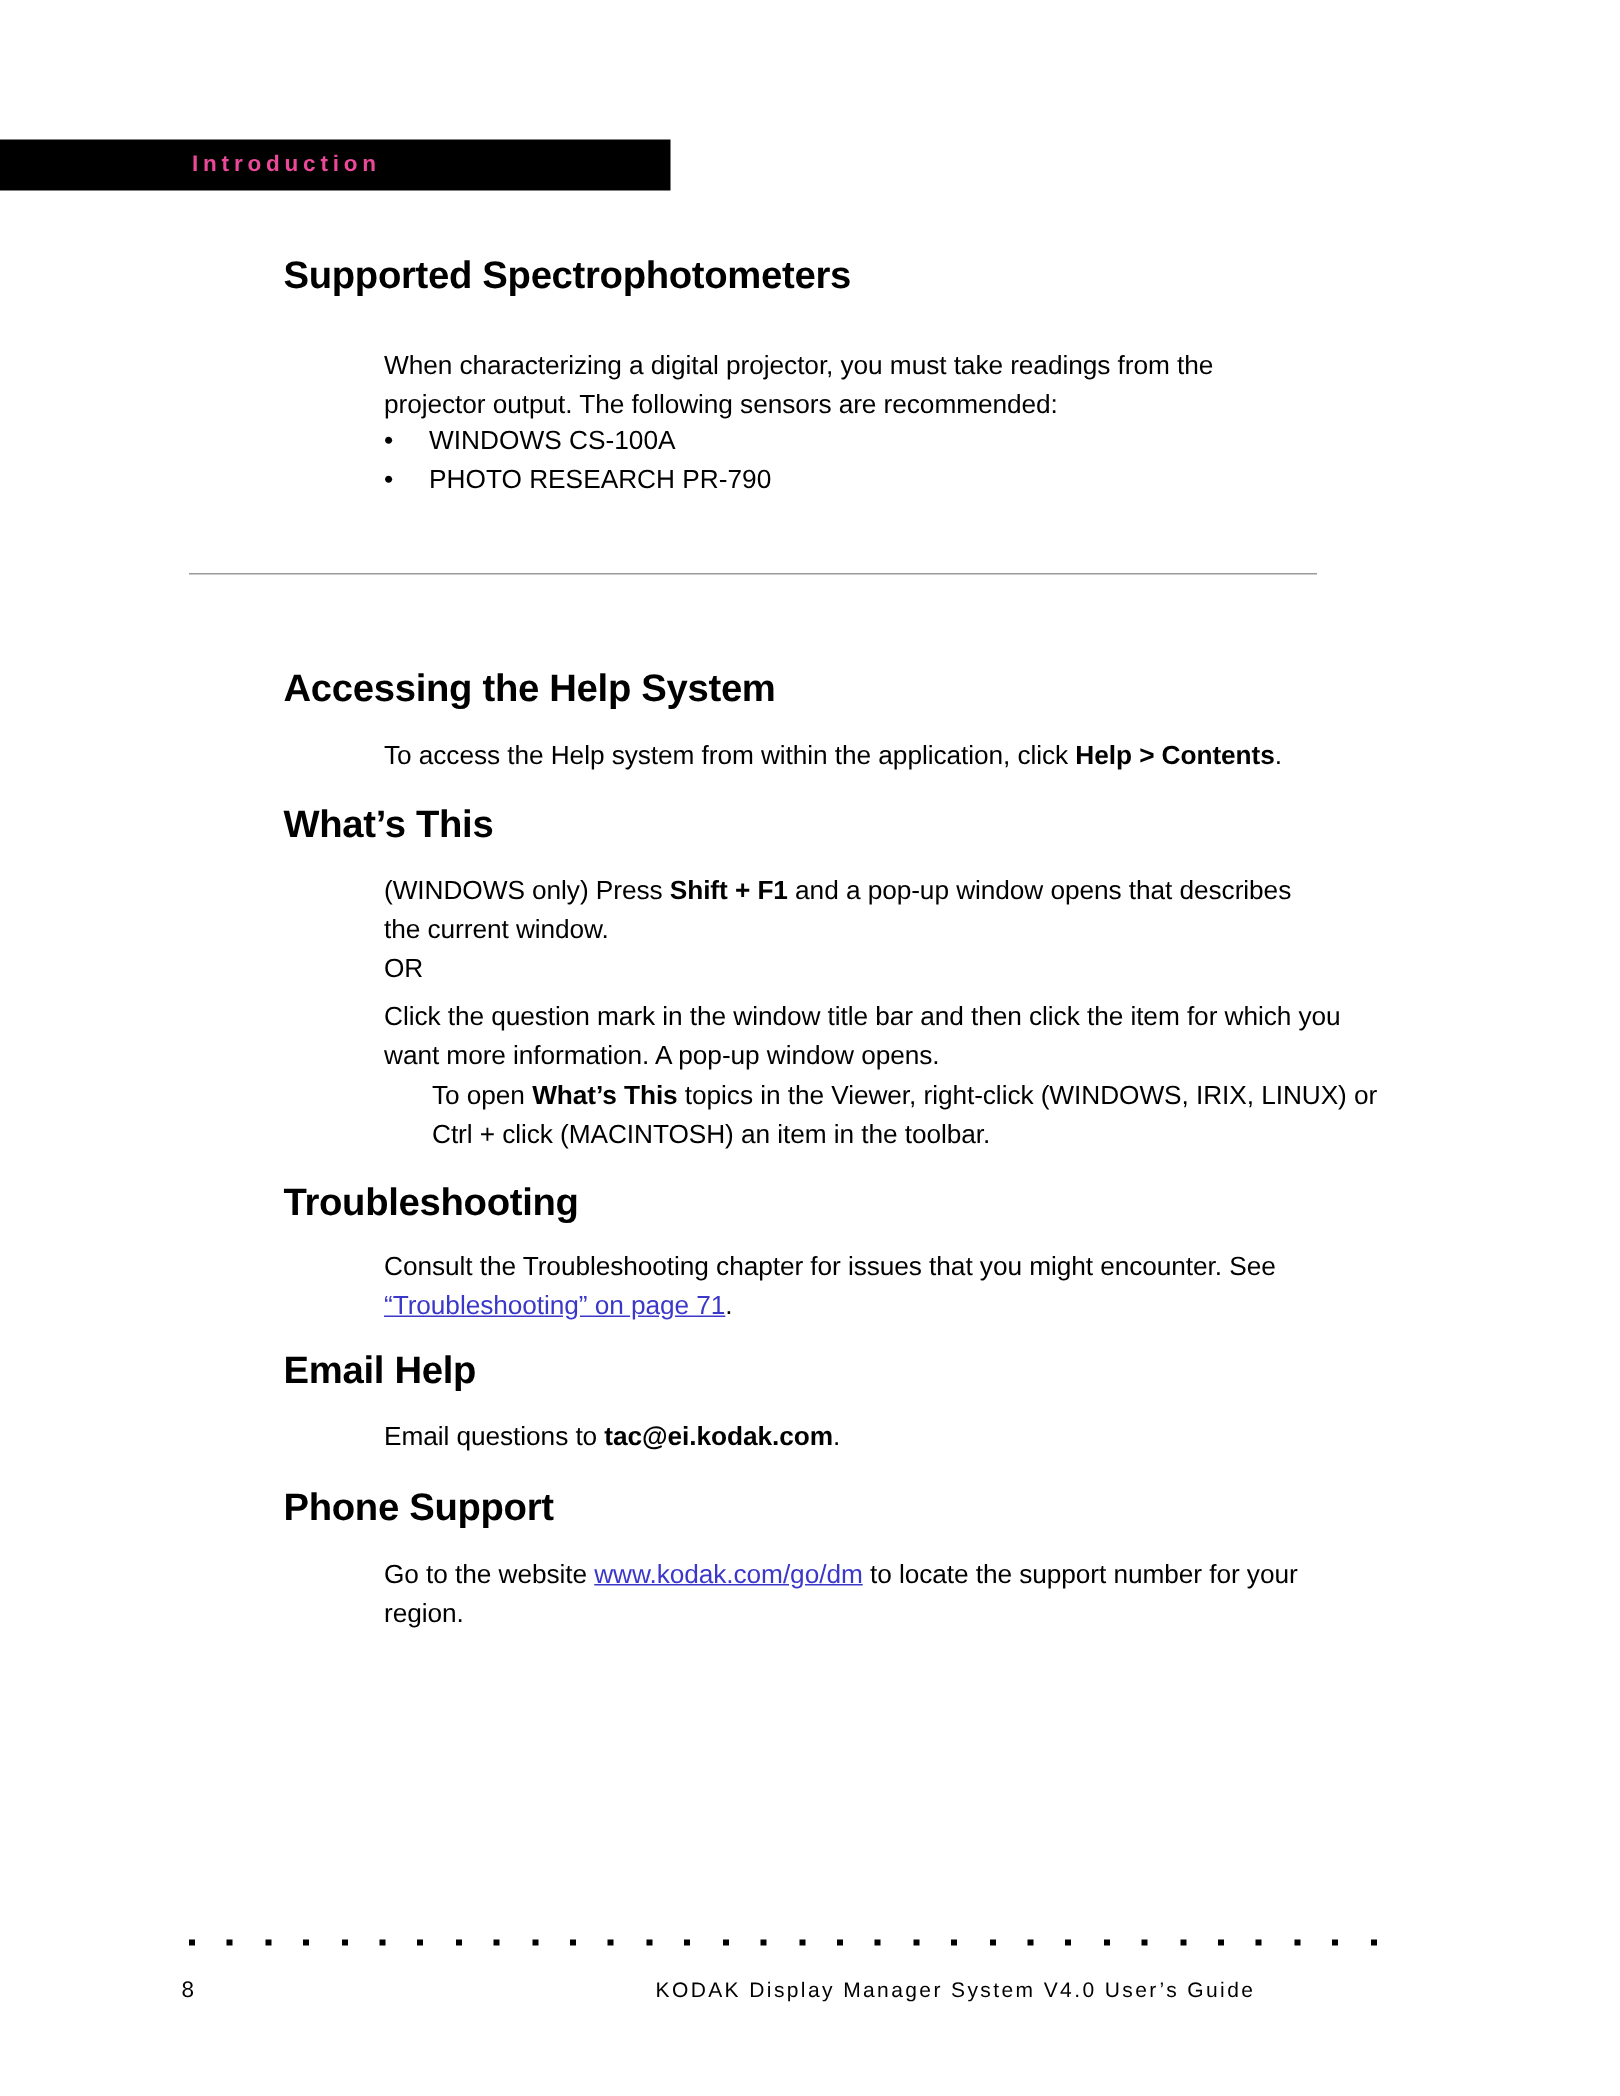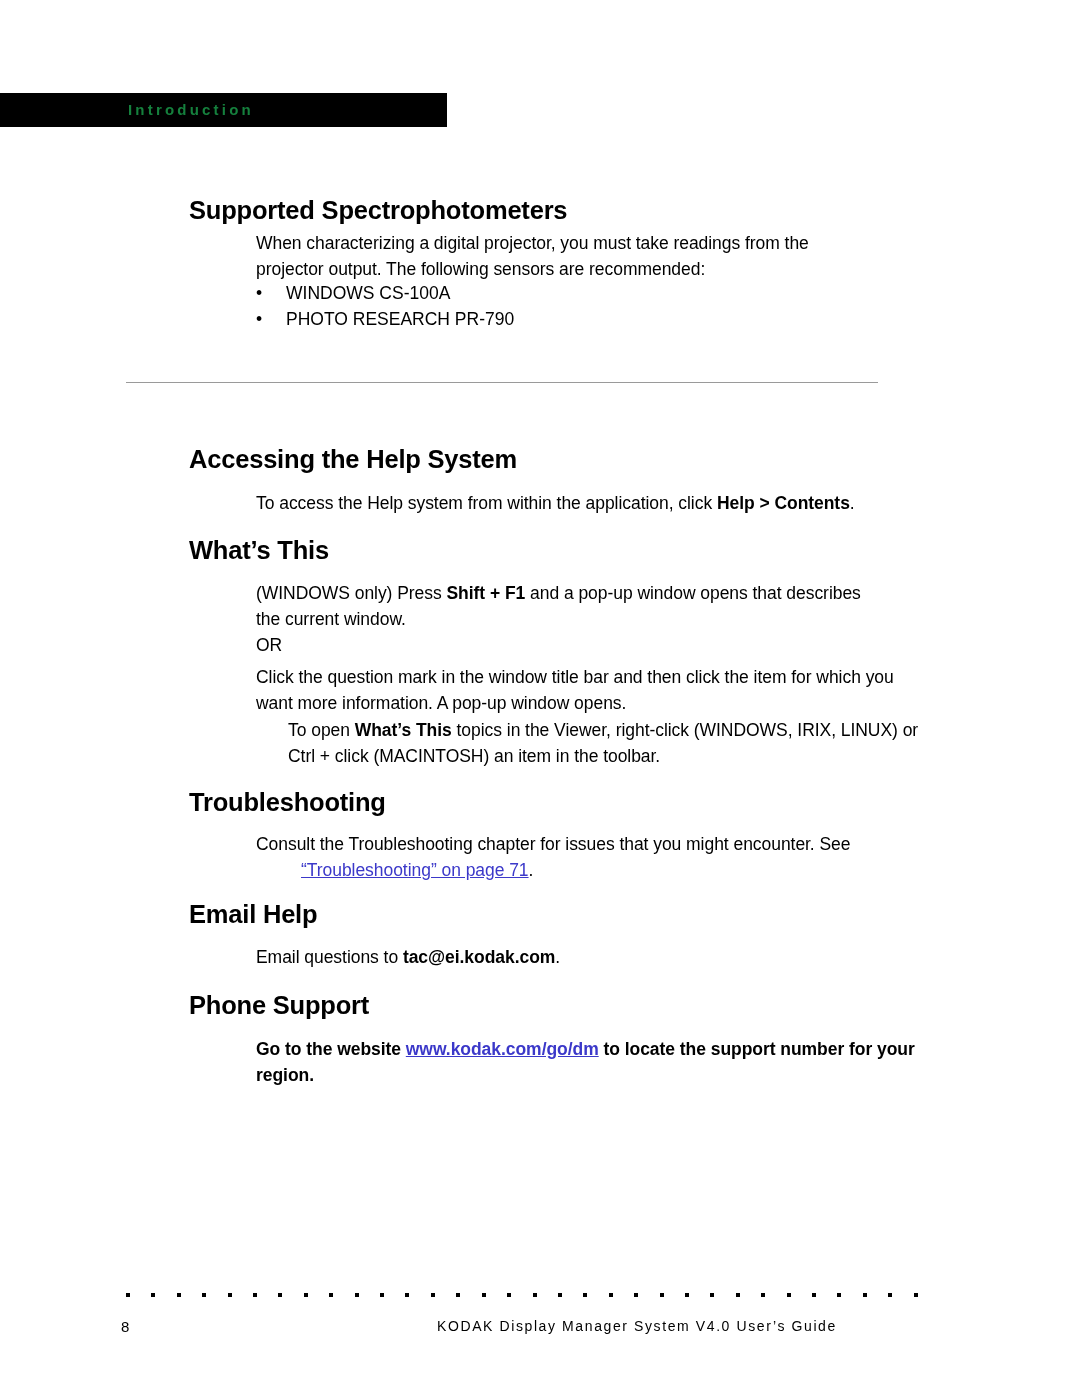--- a/index.html
+++ b/index.html
@@ -24,21 +24,21 @@
     width: 447px;
     height: 34px;
     background: #000000;
   }
   .header-bar-label {
     position: absolute;
     left: 128px;
     top: 101px;
     font-size: 15px;
     font-weight: bold;
-    color: #15803d;
+    color: #ec4899;
     letter-spacing: 3.2px;
   }
 
   .h2 {
     position: absolute;
     left: 189px;
     font-size: 25.5px;
     font-weight: bold;
     letter-spacing: -0.2px;
   }
@@ -85,21 +85,20 @@
     position: absolute;
     left: 0px;
     top: 0;
     font-size: 17.5px;
   }
 
   b, .b { font-weight: bold; }
 
   .link {
     color: #3b38c9;
-    margin-left: 45px;
   }
   .link-plain {
     color: #3b38c9;
     text-decoration: underline;
   }
 
   
   .footer-dots {
     position: absolute;
     left: 126px;
@@ -130,21 +129,21 @@
     font-size: 14px;
     letter-spacing: 1.6px;
   }
 </style>
 </head>
 <body>
 
 <div class="header-bar"></div>
 <div class="header-bar-label">Introduction</div>
 
-<div class="h2" style="top:196px;">Supported Spectrophotometers</div>
+<div class="h2" style="top:170px;">Supported Spectrophotometers</div>
 
 <div class="para" style="top:231px; width:625px;">When characterizing a digital projector, you must take readings from the projector output. The following sensors are recommended:</div>
 
 <div class="bullets" style="top:281px;">
   <span class="bullet-row">
     <span class="bullet-dot">•</span>
     <span>WINDOWS CS-100A</span>
   </span>
   <span class="bullet-row">
     <span class="bullet-dot">•</span>
@@ -183,21 +182,21 @@
 </div>
 
 <div class="h2" style="top:900px;">Email Help</div>
 
 <div class="para" style="top:945px; width:600px;">
   <span>Email questions to </span><b>tac@ei.kodak.com</b><span>.</span>
 </div>
 
 <div class="h2" style="top:991px;">Phone Support</div>
 
-<div class="para" style="top:1037px; width:660px;font-weight:bold;">
+<div class="para" style="top:1037px; width:660px;">
   <span>Go to the website </span><a href="#" class="link-plain">www.kodak.com/go/dm</a><span> to locate the support number for your region.</span>
 </div>
 
 <div class="footer-dots">
   <span></span>
     <span></span>
     <span></span>
     <span></span>
     <span></span>
     <span></span>

